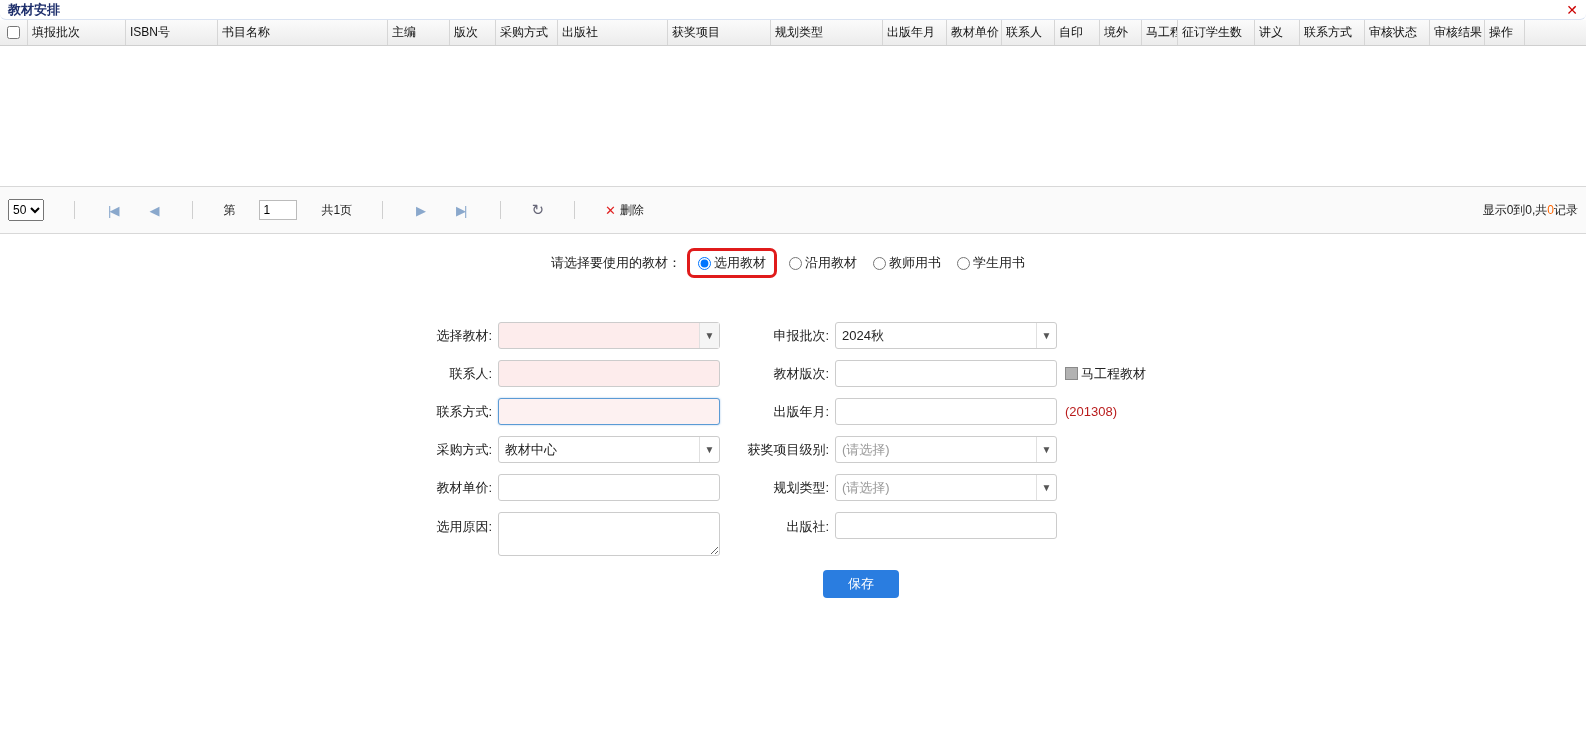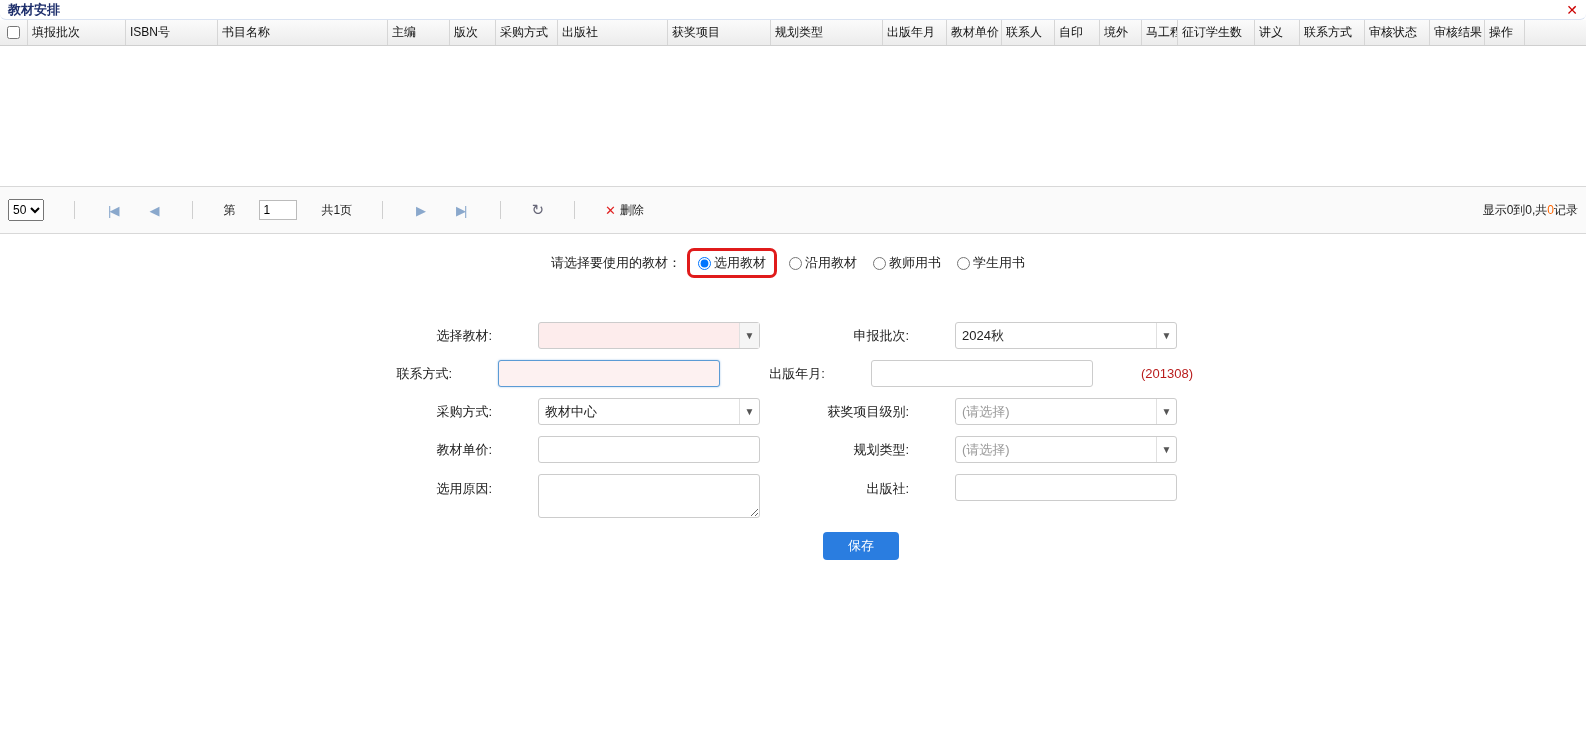--- a/index.html
+++ b/index.html
@@ -31,21 +31,21 @@
   .pg-summary .hot { color:#f60; }
 
   
   .selector-row { display:flex; align-items:center; justify-content:center; margin-top:14px; gap:6px; font-size:13px; }
   .radio-opt { display:inline-flex; align-items:center; gap:3px; margin-right:10px; cursor:pointer;border-radius:7px; }
   .radio-opt input { margin:0; }
   .radio-opt.hl { border:3px solid #e01b1b; padding:3px 8px; margin-right:6px; }
 
   
   .form-wrap { width:800px; margin:44px auto 0 auto; }
-  .frow { display:flex; align-items:center; margin-bottom:11px;gap:40px; }
+  .frow { display:flex; align-items:center; margin-bottom:11px; }
   .flabel { width:105px; text-align:right; padding-right:6px; font-size:13px; color:#222; white-space:nowrap; }
   .fctrl { width:222px; }
   .flabel.r { width:115px; }
   .txt { width:222px; height:27px; border:1px solid #ccc; border-radius:3px; padding:0 6px; font-size:13px; background:#fff; font-family:inherit; }
   .txt.req { background:#fdecec; }
   .txt.focus { border:1px solid #5b9bd5; box-shadow:0 0 2px rgba(91,155,213,.6); background:#fdf1f1; }
   .combo { width:222px; height:27px; border:1px solid #ccc; border-radius:3px; background:#fff; display:flex; align-items:center; cursor:pointer; }
   .combo .combo-val { flex:1; padding:0 6px; font-size:13px; white-space:nowrap; overflow:hidden; }
   .combo .combo-val.ph { color:#999; }
   .combo .combo-arrow { width:20px; text-align:center; color:#555; font-size:10px; border-left:1px solid #e0e0e0; align-self:stretch; display:flex; align-items:center; justify-content:center; }
@@ -152,20 +152,34 @@
     <div class="flabel r">申报批次:</div>
     <div class="fctrl">
       <div class="combo">
         <span class="combo-val">2024秋</span>
         <span class="combo-arrow">▼</span>
       </div>
     </div>
   </div>
 
 
+  <div class="frow">
+    <div class="flabel">联系人:</div>
+    <div class="fctrl">
+      <input class="txt req" value="" style="">
+    </div>
+    <div class="flabel r">教材版次:</div>
+    <div class="fctrl">
+      <input class="txt" value="" style="">
+    </div>
+    <div class="fextra">
+      <span class="gray-check"></span>
+      <span>马工程教材</span>
+    </div>
+  </div>
 
   <div class="frow">
     <div class="flabel">联系方式:</div>
     <div class="fctrl">
       <input class="txt req focus" value="" style="">
     </div>
     <div class="flabel r">出版年月:</div>
     <div class="fctrl">
       <input class="txt" value="" style="">
     </div>

